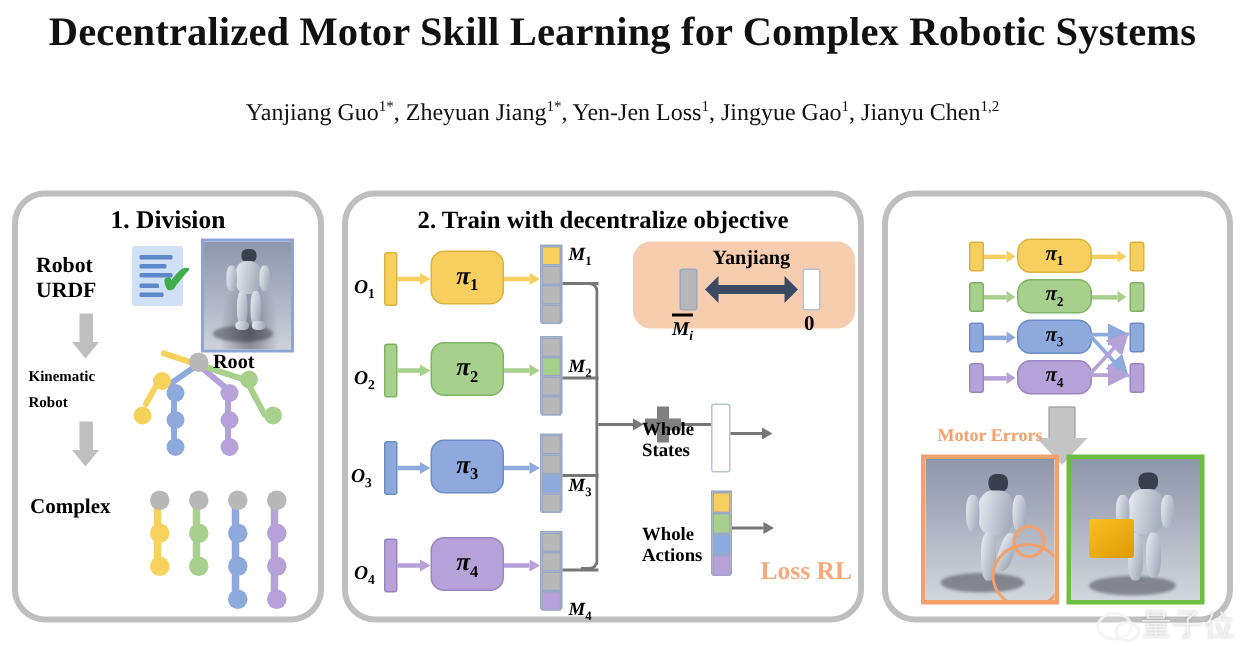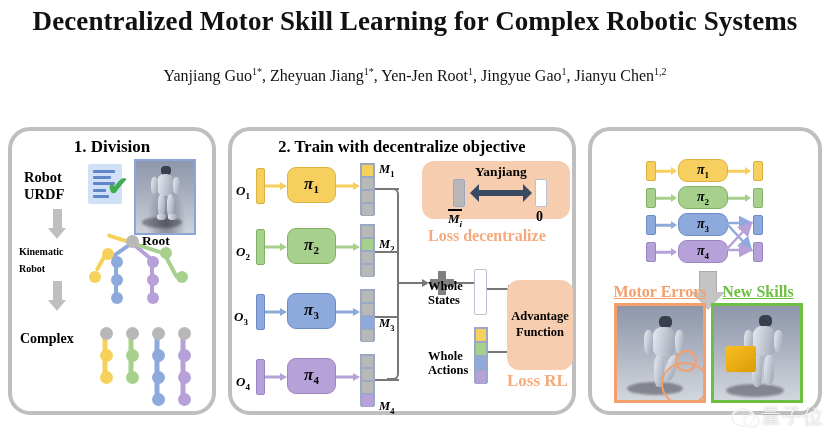--- a/index.html
+++ b/index.html
@@ -107,21 +107,21 @@
     font-family:"Liberation Serif",serif;font-weight:bold;font-size:12.5px;line-height:1.25;color:#000;
   }
 
   
   .photo{position:absolute;box-sizing:border-box;overflow:hidden;}
   .photo.err{border:3px solid #f3a06c;}
   .photo.skill{border:3px solid #6cbf3f;}
   .photo .bg{position:absolute;left:0;top:0;width:100%;height:100%;
     background:linear-gradient(180deg,#8e96aa 0%,#a8aebd 40%,#bcc1cb 68%,#d2d6dd 100%);}
   .circ{position:absolute;border:2px solid #f3a06c;border-radius:50%;}
-  .cap{position:absolute;font-family:"Liberation Serif",serif;font-weight:bold;font-size:16px;text-decoration:underline;}
+  .cap{position:absolute;font-family:"Liberation Serif",serif;font-weight:bold;font-size:12px;}
 
   .big-down{position:absolute;}
   .bd-stem{position:absolute;background:#c4c4c4;border:1px solid #aaa;box-sizing:border-box;}
   .bd-head{position:absolute;width:0;height:0;border-left:17px solid transparent;border-right:17px solid transparent;border-top:18px solid #c4c4c4;}
 
   
   .wm{position:absolute;right:6px;bottom:2px;display:flex;align-items:center;gap:4px;opacity:.92;}
   .wm .bubble{position:relative;width:26px;height:21px;}
   .wm .b1{position:absolute;left:0;top:2px;width:20px;height:15px;border:2px solid #f4f4f4;border-radius:50%;background:rgba(255,255,255,.25);}
   .wm .b2{position:absolute;left:12px;top:8px;width:13px;height:10px;border:2px solid #f4f4f4;border-radius:50%;background:rgba(255,255,255,.25);}
@@ -130,21 +130,21 @@
 </style>
 </head>
 <body>
 
 <div class="fig">
 
   <div class="title">Decentralized Motor Skill Learning for Complex Robotic Systems</div>
   <div class="authors">
     <span><span>Yanjiang Guo</span><sup>1*</sup></span>,
     <span><span>Zheyuan Jiang</span><sup>1*</sup></span>,
-    <span><span>Yen-Jen Root</span><sup>1</sup></span>,
+    <span><span>Yen-Jen Loss</span><sup>1</sup></span>,
     <span><span>Jingyue Gao</span><sup>1</sup></span>,
     <span><span>Jianyu Chen</span><sup>1,2</sup></span>
   </div>
 
   <div class="panel" id="panel1">
     <div class="panel-title">1. Division</div>
 
     <div class="lbl" style="left:12px;top:38px;font-size:14.5px;line-height:17px;">
       <span>Robot</span><br><span>URDF</span>
     </div>
@@ -372,21 +372,20 @@
     <div class="lbl" style="left:243px;top:33px;font-size:13.5px;">Yanjiang</div>
     <div class="ibar" style="left:221px;top:48px;width:12px;height:28px;background:#b8b8b8;border:1px solid #9aa8c4;"></div>
     <div class="dblarrow" style="left:238px;top:62px;width:62px;">
       <div class="hl"></div>
         <div class="shaft"></div>
         <div class="hr"></div>
     </div>
     <div class="ibar" style="left:303px;top:48px;width:12px;height:28px;background:#ffffff;border:1.5px solid #b8c2d4;"></div>
     <div class="lbl" style="left:216px;top:78px;font-size:13px;font-style:italic;border-top:2px solid #000;padding-top:0px;">M<sub style="font-style:italic;font-size:9px;">i</sub></div>
     <div class="lbl" style="left:304px;top:78px;font-size:14px;">0</div>
-    <div class="lossword" style="left:196px;top:96px;font-size:16px;">Loss decentralize</div>
 
     <div class="lbl" style="left:196px;top:148px;font-size:12.5px;line-height:14px;text-align:left;">
       <span>Whole</span><br><span>States</span>
     </div>
     <div class="ibar" style="left:242px;top:138px;width:13px;height:46px;background:#ffffff;border:1.5px solid #b8c2d4;"></div>
     <div class="arrow" style="left:255px;top:158px;width:28px;">
       <div class="shaft" style="width:21px;height:2px;background:#777;"></div>
       <div class="head" style="left:21px;border-left:7px solid #777;"></div>
     </div>
 
@@ -397,23 +396,20 @@
       <div class="mcell" style="top:0;height:14px;background:#f7cf5e;"></div>
       <div class="mcell" style="top:14px;height:14px;background:#a8d08d;"></div>
       <div class="mcell" style="top:28px;height:14px;background:#8eaadc;"></div>
       <div class="mcell" style="top:42px;height:14px;background:#b6a1d9;"></div>
     </div>
     <div class="arrow" style="left:256px;top:221px;width:28px;">
       <div class="shaft" style="width:21px;height:2px;background:#777;"></div>
       <div class="head" style="left:21px;border-left:7px solid #777;"></div>
     </div>
 
-    <div class="advbox" style="left:275px;top:149px;width:66px;height:90px;">
-      <div><span>Advantage</span><br><span>Function</span></div>
-    </div>
     <div class="lossword" style="left:275px;top:240px;font-size:17px;">Loss RL</div>
   </div>
 
   <div class="panel" id="panel3">
 
     <div style="position:absolute;left:0;top:0;">
       <div class="ibar" style="left:54px;top:30px;width:10px;height:20px;background:#f7cf5e;border:1px solid #d8b33f;"></div>
       <div class="arrow" style="left:64px;top:40px;width:22px;">
         <div class="shaft" style="width:15px;height:2.5px;background:#f7cf5e;"></div>
         <div class="head" style="left:15px;border-left:6px solid #f7cf5e;"></div>
@@ -482,21 +478,20 @@
       <line x1="0" y1="33" x2="25" y2="33" stroke="#b6a1d9" stroke-width="2.5" marker-end="url(#ap)"></line>
       <line x1="0" y1="33" x2="25" y2="6" stroke="#b6a1d9" stroke-width="2.5" marker-end="url(#ap)"></line>
     </svg>
 
     <div class="big-down" style="left:98px;top:140px;width:36px;height:38px;">
       <div class="bd-stem" style="left:9px;top:0;width:18px;height:22px;"></div>
       <div class="bd-head" style="left:1px;top:21px;"></div>
     </div>
 
     <div class="cap" style="left:20px;top:152px;width:96px;text-align:center;color:#f3a06c;">Motor Errors</div>
-    <div class="cap" style="left:118px;top:152px;width:96px;text-align:center;color:#6cbf3f;">New Skills</div>
 
     <div class="photo err" style="left:22px;top:172px;width:92px;height:100px;">
       <div class="bg"></div>
       <div class="rshadow" style="left:10px;top:76px;width:56px;height:13px;"></div>
       <div class="rb-dark" style="left:42px;top:10px;width:13px;height:12px;"></div>
       <div class="rb" style="left:35px;top:21px;width:24px;height:30px;"></div>
       <div class="rb" style="left:27px;top:24px;width:9px;height:24px;"></div>
       <div class="rb" style="left:58px;top:24px;width:9px;height:24px;"></div>
       <div class="rb" style="left:37px;top:49px;width:10px;height:32px;"></div>
       <div class="rb" style="left:49px;top:49px;width:10px;height:26px;transform:rotate(18deg);"></div>

